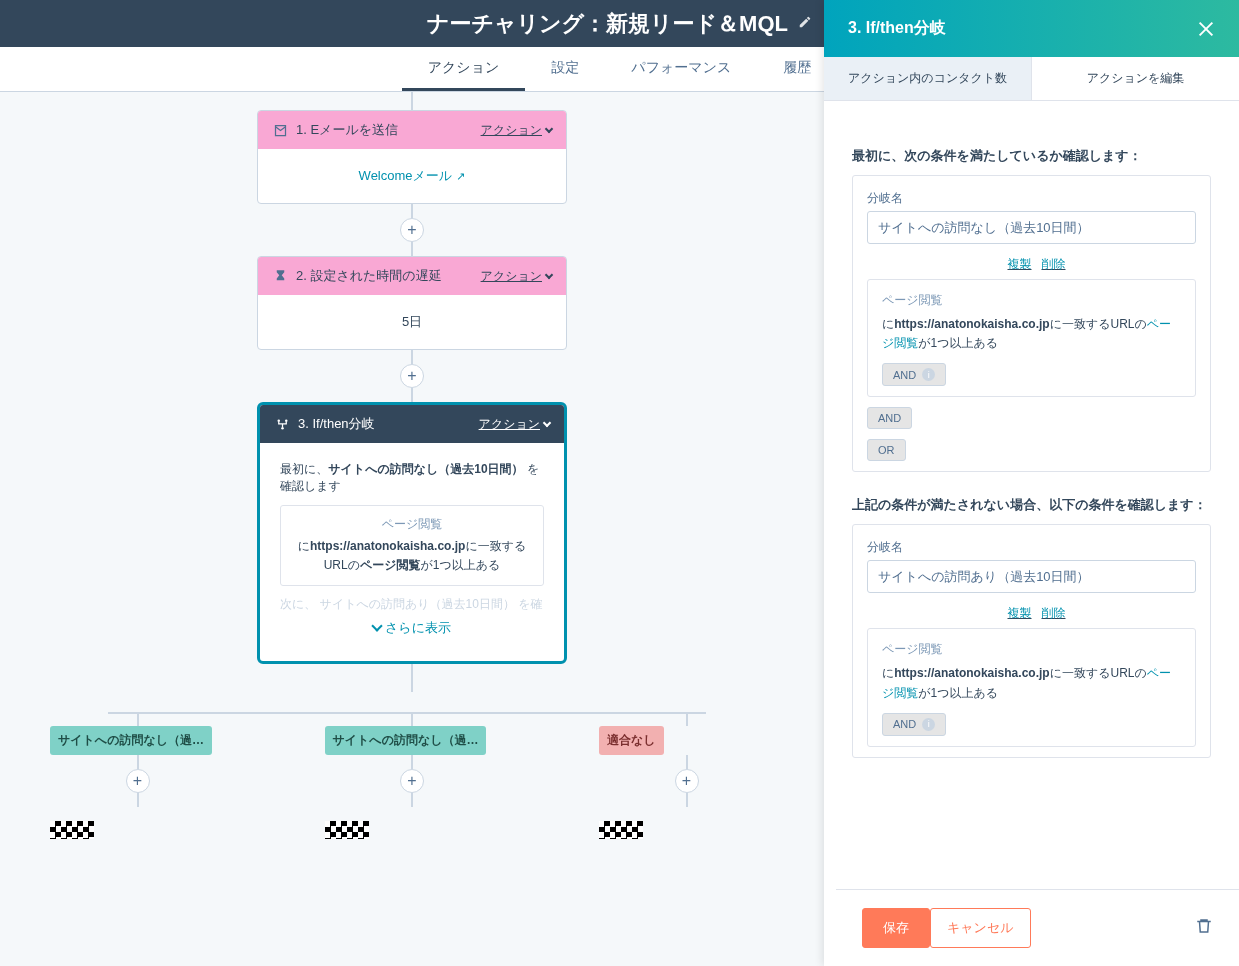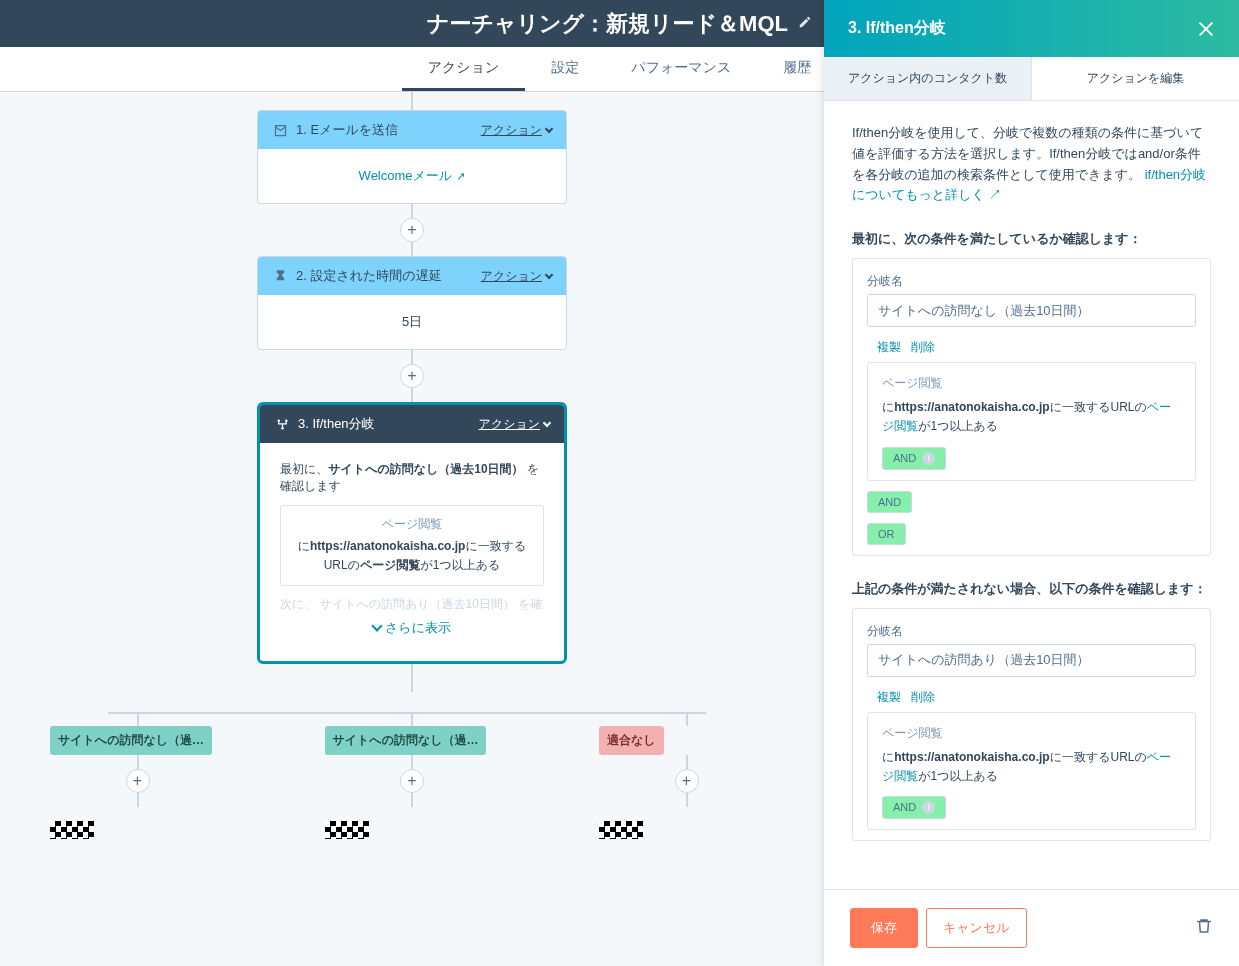--- a/index.html
+++ b/index.html
@@ -13,21 +13,21 @@
 .tabs .tab { padding: 0 26px; font-size: 14px; color: #516f90; display: flex; align-items: center; border-bottom: 3px solid transparent; cursor: pointer; }
 .tabs .tab.active { color: #33475b; border-bottom-color: #33475b; font-weight: 500; }
 
 .canvas { position: absolute; top: 92px; left: 0; width: 824px; height: 874px; overflow: hidden; }
 
 .connector { width: 2px; background: #cbd6e2; margin: 0 auto; }
 .plus-btn { width: 24px; height: 24px; border-radius: 50%; border: 1px solid #cbd6e2; background: #fff; color: #516f90; display: flex; align-items: center; justify-content: center; margin: 0 auto; font-size: 16px; cursor: pointer; line-height: 1; }
 
 .card { width: 310px; margin: 0 auto; background: #fff; border: 1px solid #cbd6e2; border-radius: 4px; overflow: hidden; }
 .card.selected { border: 3px solid #0091ae; border-radius: 6px; }
-.card-head { display: flex; align-items: center; justify-content: space-between; padding: 10px 14px; background: #7dd3fc; font-size: 13px; color: #33475b; }
+.card-head { display: flex; align-items: center; justify-content: space-between; padding: 10px 14px; background: #f9a8d4; font-size: 13px; color: #33475b; }
 .card.selected .card-head { background: #33475b; color: #fff; }
 .card-head .left { display: flex; align-items: center; gap: 8px; }
 .card-head .icon { width: 16px; height: 16px; display: inline-flex; align-items: center; justify-content: center; }
 .card-head .action-link { text-decoration: underline; font-size: 12px; cursor: pointer; display: flex; align-items: center; gap: 4px; }
 .card-body { padding: 18px 14px; text-align: center; font-size: 13px; color: #33475b; }
 .card-body a { color: #0091ae; font-weight: 500; text-decoration: none; }
 .ext-icon { font-size: 11px; color: #0091ae; margin-left: 4px; }
 
 .branch-card-body { padding: 18px 20px 24px; font-size: 12px; text-align: left; color: #33475b; }
 .inner-box { border: 1px solid #dfe3eb; border-radius: 3px; padding: 10px; margin: 10px 0; text-align: center; }
@@ -57,30 +57,30 @@
 .subtabs .subtab.active { background: #fff; font-weight: 500; }
 .subtabs .subtab:first-child { border-left:none; }
 
 .panel-scroll { flex: 1; overflow: auto; padding: 22px 28px 10px; font-size: 13px; color: #33475b; }
 .panel-scroll p.desc { line-height: 1.6; }
 .link { color: #0091ae; cursor: pointer; }
 .section-h { font-weight: 700; margin: 24px 0 10px; font-size: 13px; }
 .form-card { border: 1px solid #dfe3eb; border-radius: 3px; padding: 14px 14px 10px; }
 .form-card label { font-size: 12px; color: #516f90; }
 .form-card input[type=text] { width: 100%; border: 1px solid #cbd6e2; border-radius: 3px; padding: 8px 10px; margin: 4px 0 12px; font-size: 13px; color: #516f90; }
-.row-actions { text-align: left; font-size: 12px; margin-bottom: 6px; }
+.row-actions { text-align: center; font-size: 12px; margin-bottom: 6px; text-decoration: underline; }
 .row-actions span { color: #0091ae; margin-left: 10px; cursor: pointer; }
 .cond-box { border: 1px solid #dfe3eb; border-radius: 3px; padding: 12px 14px 10px; }
 .cond-box .greylabel { color: #7c98b6; font-size: 12px; margin-bottom: 6px; }
 .cond-text { font-size: 12px; line-height: 1.6; }
 .cond-text b { font-weight: 600; }
-.pill { display: inline-flex; align-items: center; gap: 6px; background: #86efac; border: 1px solid #cbd6e2; border-radius: 3px; padding: 4px 10px; font-size: 11px; color: #516f90; margin-top: 10px; cursor: pointer; }
+.pill { display: inline-flex; align-items: center; gap: 6px; background: #e5e5e5; border: 1px solid #cbd6e2; border-radius: 3px; padding: 4px 10px; font-size: 11px; color: #516f90; margin-top: 10px; cursor: pointer; }
 .info-dot { width: 13px; height: 13px; border-radius: 50%; background: #cbd6e2; color: #fff; display: inline-flex; align-items: center; justify-content: center; font-size: 9px; }
 
-.panel-footer { border-top: 1px solid #dfe3eb; padding: 18px 26px; display: flex; align-items: center; gap: 8px; }
+.panel-footer { border-top: 1px solid #dfe3eb; padding: 18px 26px; display: flex; align-items: center; gap: 0; margin-left: 12px; }
 .btn-primary { background: #ff7a59; color: #fff; border: 1px solid #ff7a59; border-radius: 3px; padding: 10px 20px; font-size: 13px; cursor: pointer; }
 .btn-secondary { background: #fff; color: #ff7a59; border: 1px solid #ff7a59; border-radius: 3px; padding: 10px 16px; font-size: 13px; cursor: pointer; }
 .trash-icon { margin-left: auto; cursor: pointer; color: #516f90; }
 
 .chev-down-sm { display:inline-block; border: solid currentColor; border-width: 0 2px 2px 0; padding: 2px; transform: rotate(45deg); margin-bottom:2px; }
 </style>
 </head>
 <body>
 
 <div class="topbar">
@@ -211,21 +211,20 @@
 <div class="panel">
   <div class="panel-head">
     <span>3. If/then分岐</span>
     <span class="close-icon"></span>
   </div>
   <div class="subtabs">
     <div class="subtab">アクション内のコンタクト数</div>
     <div class="subtab active">アクションを編集</div>
   </div>
   <div class="panel-scroll">
-    <p class="desc"><span>If/then分岐を使用して、分岐で複数の種類の条件に基づいて値を評価する方法を選択します。If/then分岐ではand/or条件を各分岐の追加の検索条件として使用できます。</span> <span class="link"><span>if/then分岐についてもっと詳しく</span> <span>↗</span></span></p>
 
     <div class="section-h">最初に、次の条件を満たしているか確認します：</div>
     <div class="form-card">
       <label>分岐名</label>
       <input type="text" value="サイトへの訪問なし（過去10日間）" style="">
       <div class="row-actions"><span>複製</span><span>削除</span></div>
       <div class="cond-box">
         <div class="greylabel">ページ閲覧</div>
         <div class="cond-text"><span>に</span><b>https://anatonokaisha.co.jp</b><span>に一致するURLの</span><span class="link">ページ閲覧</span><span>が1つ以上ある</span></div>
         <div class="pill">

